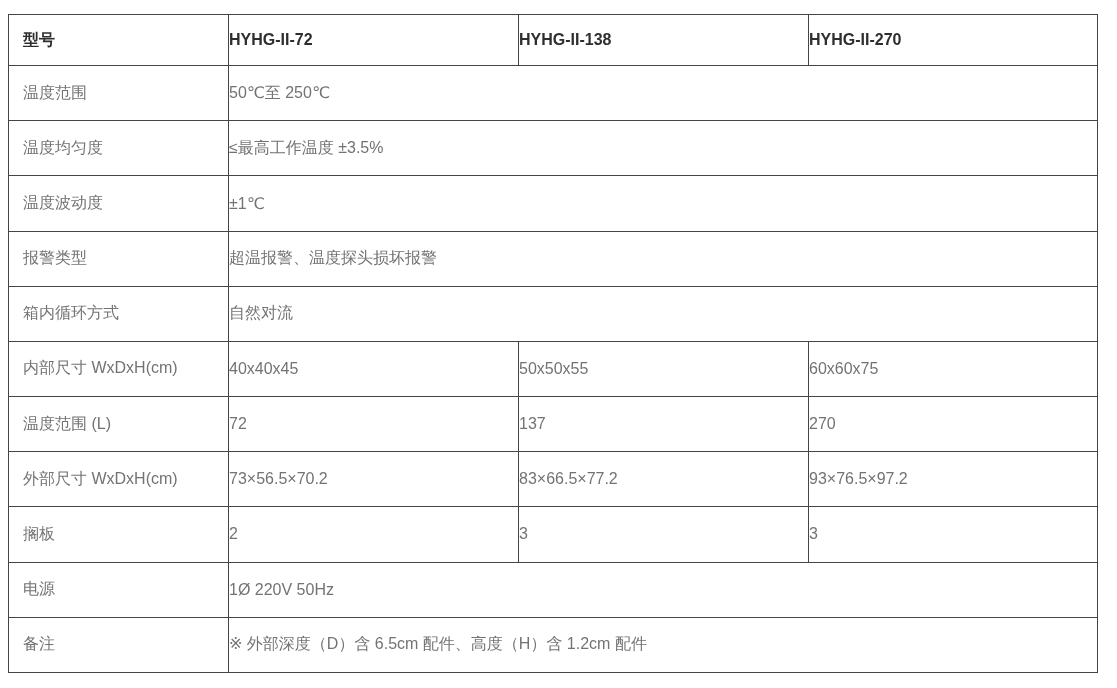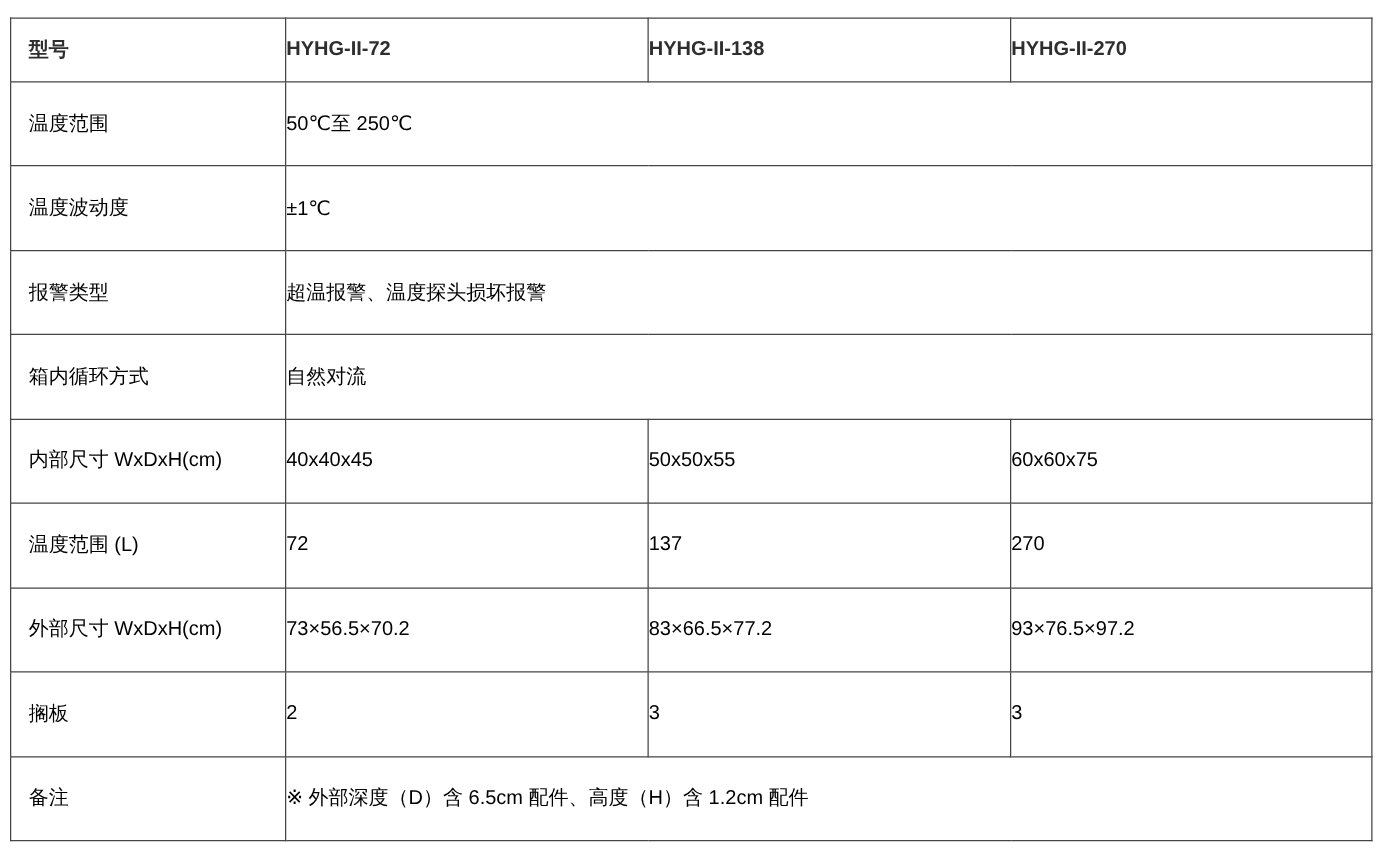--- a/index.html
+++ b/index.html
@@ -21,21 +21,21 @@
     top: 14px;
     width: 1089px;
     height: 659px;
     border-collapse: collapse;
     table-layout: fixed;
   }
   table.spec-table th,
   table.spec-table td {
     border: 1px solid #454545;
     font-size: 16px;
-    color: #000000;
+    color: #737373;
     padding: 0 0 0 0;
     height: 50px;
     vertical-align: middle;
     overflow: hidden;
     white-space: nowrap;
   }
   table.spec-table th {
     font-weight: bold;
     color: #2e2e2e;
   }
@@ -65,20 +65,24 @@
         <th class="cell-center">HYHG-II-138</th>
         <th class="cell-center">HYHG-II-270</th>
       </tr>
     </thead>
     <tbody>
       <tr>
         <td class="cell-label">温度范围</td>
         <td class="cell-center" colspan="3">50℃至 250℃</td>
       </tr>
       <tr>
+        <td class="cell-label">温度均匀度</td>
+        <td class="cell-center" colspan="3">≤最高工作温度 ±3.5%</td>
+      </tr>
+      <tr>
         <td class="cell-label">温度波动度</td>
         <td class="cell-center" colspan="3">±1℃</td>
       </tr>
       <tr>
         <td class="cell-label">报警类型</td>
         <td class="cell-center" colspan="3">超温报警、温度探头损坏报警</td>
       </tr>
       <tr>
         <td class="cell-label">箱内循环方式</td>
         <td class="cell-center" colspan="3">自然对流</td>
@@ -101,18 +105,22 @@
         <td class="cell-center">83×66.5×77.2</td>
         <td class="cell-center">93×76.5×97.2</td>
       </tr>
       <tr>
         <td class="cell-label">搁板</td>
         <td class="cell-center">2</td>
         <td class="cell-center">3</td>
         <td class="cell-center">3</td>
       </tr>
       <tr>
+        <td class="cell-label">电源</td>
+        <td class="cell-center" colspan="3">1Ø 220V 50Hz</td>
+      </tr>
+      <tr>
         <td class="cell-label">备注</td>
         <td class="cell-center" colspan="3">※ 外部深度（D）含 6.5cm 配件、高度（H）含 1.2cm 配件</td>
       </tr>
     </tbody>
   </table>
 </div>
 
 </body></html>

